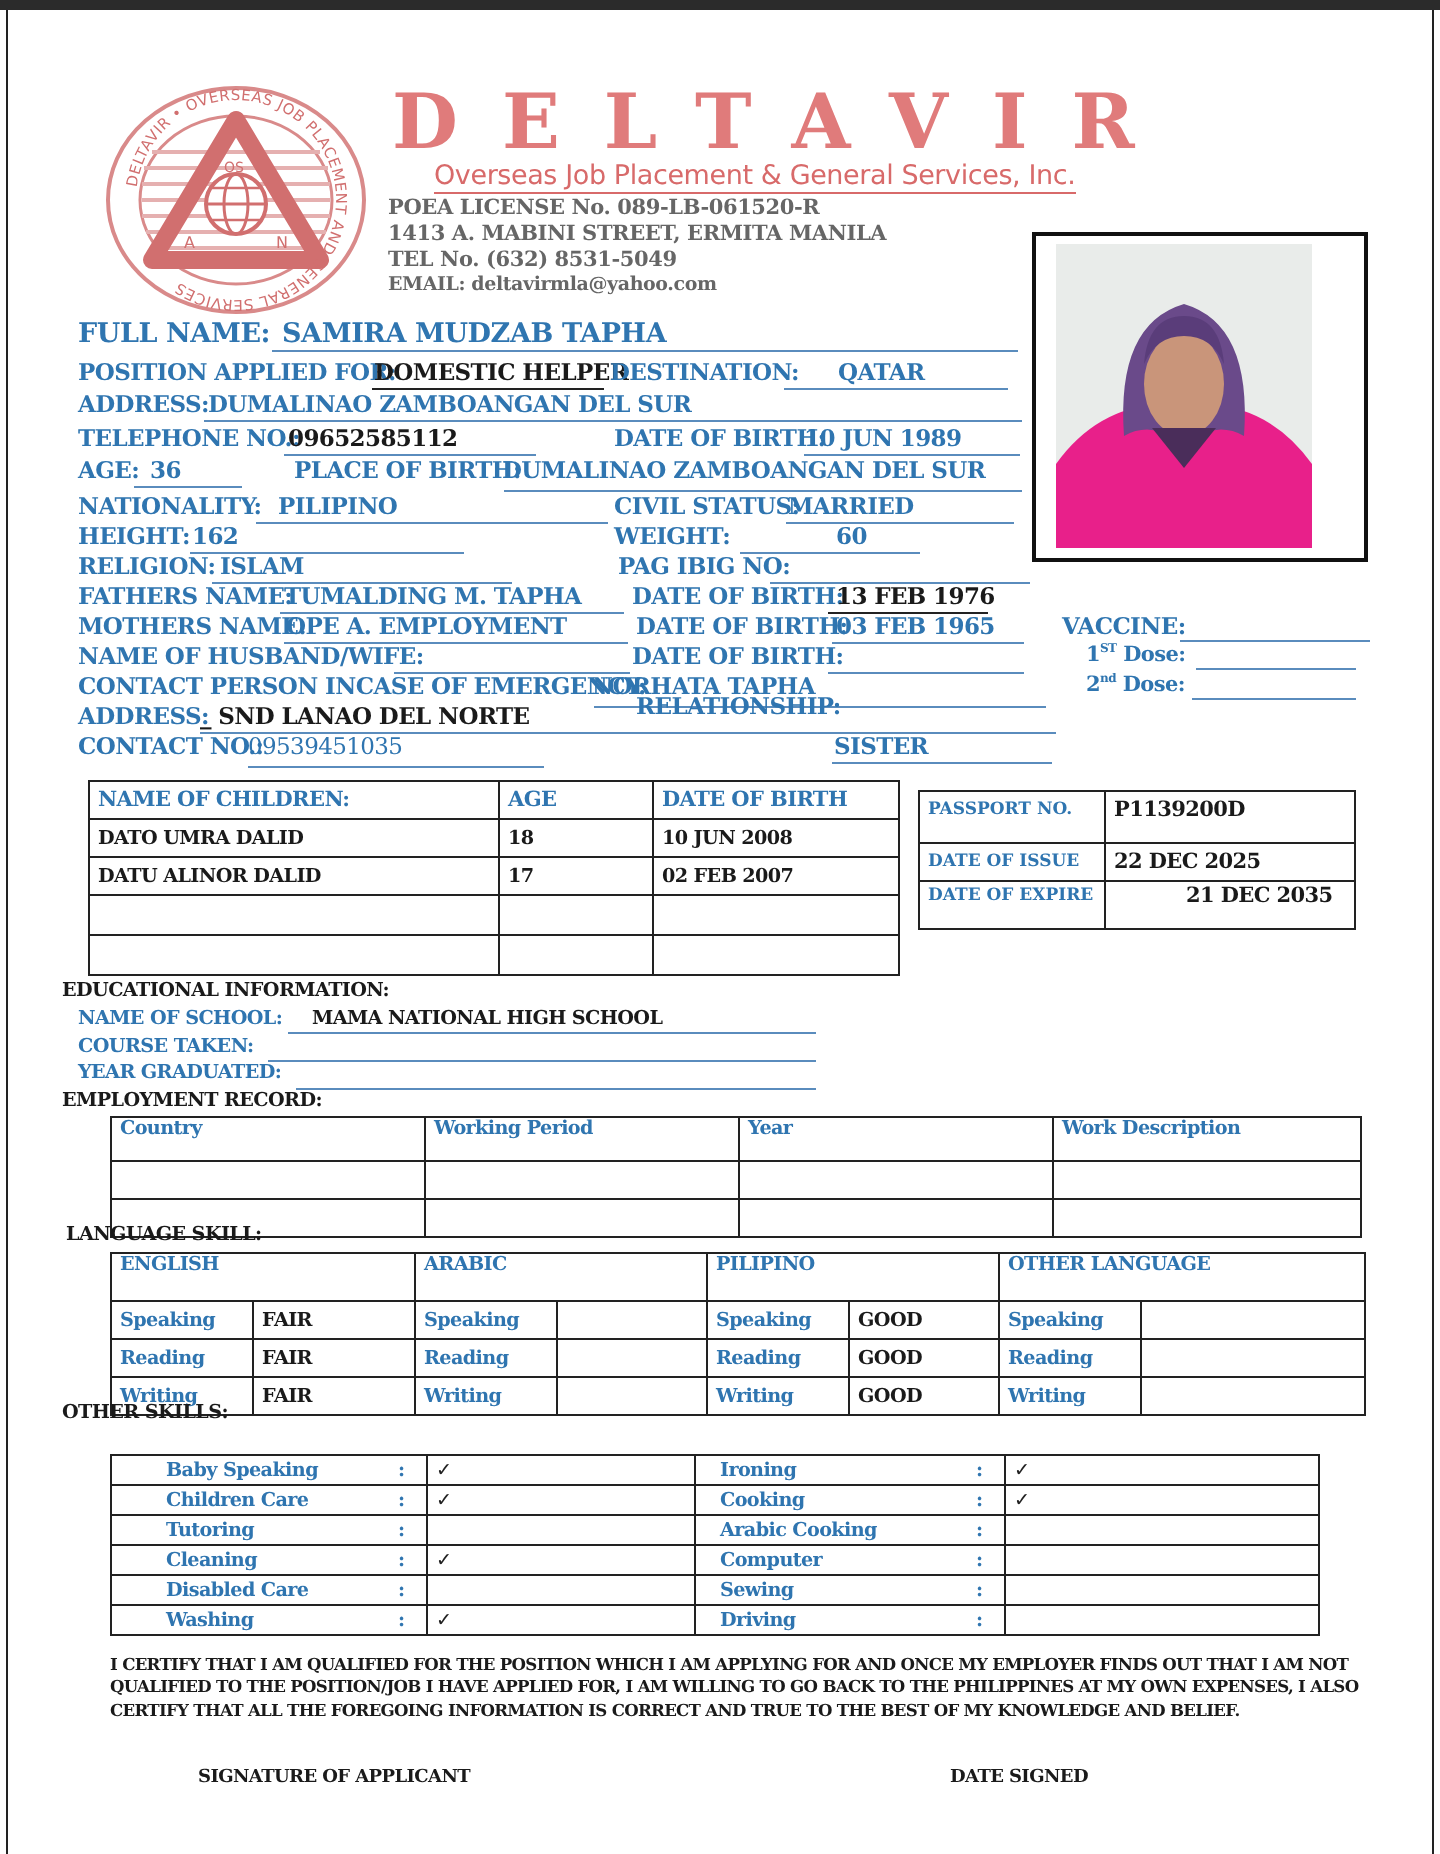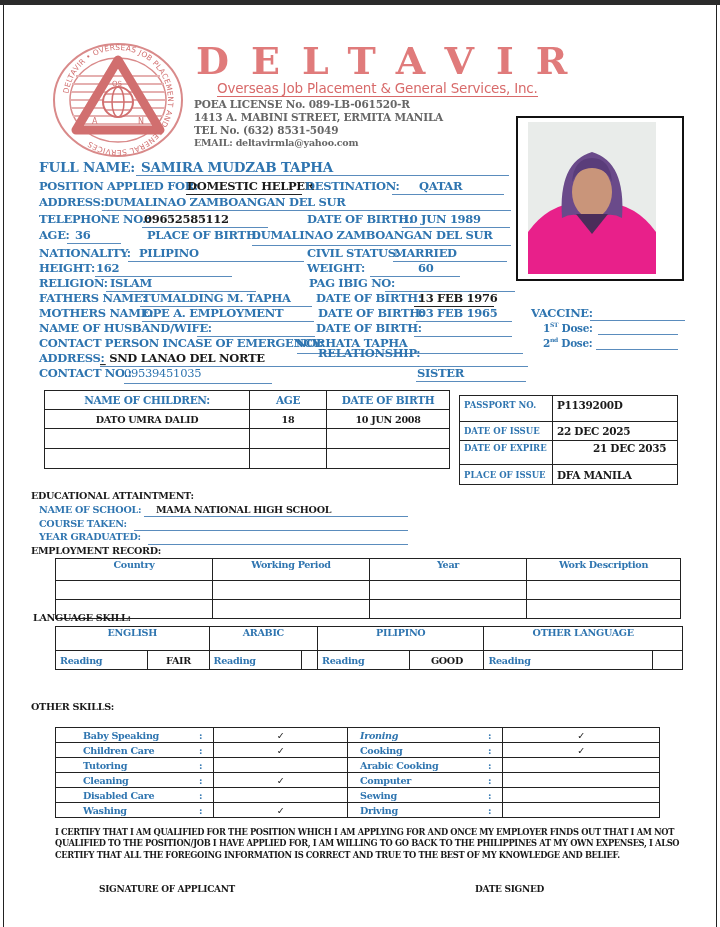--- a/index.html
+++ b/index.html
@@ -24,21 +24,21 @@
   .brand-sub { position:absolute; left:217px; top:80px; font-family:"DejaVu Sans", sans-serif; font-size:13.5px;
                color:#d86a6a; border-bottom:1px solid #d86a6a; padding-bottom:0; letter-spacing:-0.2px; }
   .hinfo { position:absolute; left:194px; font-size:10.5px; color:#666; font-weight:bold; letter-spacing:-0.2px; }
   .hinfo.small { font-size:9.5px; }
 
   .photo-box { position:absolute; left:516px; top:116px; width:168px; height:165px; border:2px solid #111; box-sizing:border-box; }
   .photo { position:absolute; left:528px; top:122px; width:128px; height:152px; overflow:hidden; }
 
   table.grid { position:absolute; border-collapse:collapse; }
   table.grid td { border:1px solid #222; padding:0 4px; height:18px; }
-  .center { text-align:center; }
+  .center { text-align:left; }
 </style>
 </head>
 <body>
 
 <div class="topbar"></div>
 <div class="lborder"></div>
 <div class="rborder"></div>
 
 <svg class="logo" viewBox="0 0 132 116">
   <defs>
@@ -181,20 +181,25 @@
       <tr style="height:19px;">
     <td class="center blue f11" style="width:196px;">NAME OF CHILDREN:</td>
     <td class="center blue f11" style="width:68px;">AGE</td>
     <td class="center blue f11">DATE OF BIRTH</td>
   </tr>
   <tr>
     <td class="center dark f10">DATO UMRA  DALID</td>
     <td class="center dark f10">18</td>
     <td class="center dark f10">10 JUN 2008</td>
   </tr>
+  <tr>
+    <td class="center dark f10">DATU ALINOR DALID</td>
+    <td class="center dark f10">17</td>
+    <td class="center dark f10">02 FEB 2007</td>
+  </tr>
   <tr style="height:20px;">
         <td></td>
         <td></td>
         <td></td>
       </tr>
   <tr style="height:20px;">
         <td></td>
         <td></td>
         <td></td>
       </tr>
@@ -208,28 +213,24 @@
     <td class="dark f11" style="vertical-align:top;padding-top:3px;">P1139200D</td>
   </tr>
   <tr style="height:17px;">
     <td class="blue" style="font-size:8.5px;">DATE OF ISSUE</td>
     <td class="dark f11">22 DEC 2025</td>
   </tr>
   <tr style="height:24px;">
     <td class="blue" style="font-size:8.5px;vertical-align:top;padding-top:2px;">DATE OF EXPIRE</td>
     <td class="dark f11" style="vertical-align:top;padding-top:1px;padding-left:40px;">21 DEC 2035</td>
   </tr>
-  <tr style="height:20px;">
-    <td class="blue" style="font-size:8.5px;">PLACE OF ISSUE</td>
-    <td class="dark f11">DFA MANILA</td>
-  </tr>
 </tbody>
   </table>
 
-<div class="abs dark f10" style="left:31px;top:490px;">EDUCATIONAL ATTAINTMENT:</div>
+<div class="abs dark f10" style="left:31px;top:490px;">EDUCATIONAL INFORMATION:</div>
 <div class="abs blue f10" style="left:39px;top:504px;">NAME OF SCHOOL:</div>
 <div class="abs dark f10" style="left:156px;top:504px;">MAMA NATIONAL HIGH SCHOOL</div>
 <div class="uline" style="left:144px;top:516px;width:264px;"></div>
 <div class="abs blue f10" style="left:39px;top:518px;">COURSE TAKEN:</div>
 <div class="uline" style="left:134px;top:530px;width:274px;"></div>
 <div class="abs blue f10" style="left:39px;top:531px;">YEAR GRADUATED:</div>
 <div class="uline" style="left:148px;top:544px;width:260px;"></div>
 
 <div class="abs dark f10" style="left:31px;top:545px;">EMPLOYMENT RECORD:</div>
 <table class="grid" style="left:55px;top:558px;width:626px;">
@@ -258,40 +259,60 @@
 <div class="abs dark f10" style="left:33px;top:612px;">LANGUAGE SKILL:</div>
 <table class="grid" style="left:55px;top:626px;width:628px;">
   <tbody>
       <tr style="height:24px;">
     <td colspan="2" class="center blue f10" style="vertical-align:top;">ENGLISH</td>
     <td colspan="2" class="center blue f10" style="vertical-align:top;">ARABIC</td>
     <td colspan="2" class="center blue f10" style="vertical-align:top;">PILIPINO</td>
     <td colspan="2" class="center blue f10" style="vertical-align:top;">OTHER LANGUAGE</td>
   </tr>
   <tr style="height:16px;">
+    <td class="blue f10" style="width:62px;border-bottom:none;">Speaking</td>
+    <td class="center dark f10" style="width:72px;">FAIR</td>
+    <td class="blue f10" style="width:62px;">Speaking</td>
+    <td class="center dark f10" style="width:66px;"></td>
+    <td class="blue f10" style="width:62px;">Speaking</td>
+    <td class="center dark f10" style="width:66px;">GOOD</td>
+    <td class="blue f10" style="width:62px;">Speaking</td>
+    <td class="center dark f10"></td>
+  </tr>
+  <tr style="height:16px;">
     <td class="blue f10">Reading</td>
     <td class="center dark f10">FAIR</td>
     <td class="blue f10">Reading</td>
     <td class="center dark f10"></td>
     <td class="blue f10">Reading</td>
     <td class="center dark f10">GOOD</td>
     <td class="blue f10">Reading</td>
     <td class="center dark f10"></td>
   </tr>
+  <tr style="height:16px;">
+    <td class="blue f10">Writing</td>
+    <td class="center dark f10">FAIR</td>
+    <td class="blue f10">Writing</td>
+    <td class="center dark f10"></td>
+    <td class="blue f10">Writing</td>
+    <td class="center dark f10">GOOD</td>
+    <td class="blue f10">Writing</td>
+    <td class="center dark f10"></td>
+  </tr>
 </tbody>
   </table>
 
 <div class="abs dark f10" style="left:31px;top:701px;">OTHER SKILLS:</div>
 <table class="grid" id="skills-table" style="left:55px;top:727px;width:605px;">
   <tbody id="skills-body">
       <tr style="height: 14px;">
         <td class="blue f10" style="width:108px;border-right:none;padding-left:27px;height:14px;padding-top:0;padding-bottom:0;line-height:13px;">Baby Speaking</td>
         <td class="blue f10" style="width:10px;border-left:none;height:14px;padding-top:0;padding-bottom:0;line-height:13px;">:</td>
         <td class="center f10" style="width: 125px; height: 14px; padding-top: 0px; padding-bottom: 0px; line-height: 13px; color: rgb(34, 34, 34);">✓</td>
-        <td class="blue f10" style="width:120px;border-right:none;padding-left:12px;height:14px;padding-top:0;padding-bottom:0;line-height:13px;font-style:italic;">Ironing</td>
+        <td class="blue f10" style="width:120px;border-right:none;padding-left:12px;height:14px;padding-top:0;padding-bottom:0;line-height:13px;">Ironing</td>
         <td class="blue f10" style="width:10px;border-left:none;height:14px;padding-top:0;padding-bottom:0;line-height:13px;">:</td>
         <td class="center f10" style="height: 14px; padding-top: 0px; padding-bottom: 0px; line-height: 13px; color: rgb(34, 34, 34);">✓</td>
       </tr>
       <tr style="height: 14px;">
         <td class="blue f10" style="width:108px;border-right:none;padding-left:27px;height:14px;padding-top:0;padding-bottom:0;line-height:13px;">Children Care</td>
         <td class="blue f10" style="width:10px;border-left:none;height:14px;padding-top:0;padding-bottom:0;line-height:13px;">:</td>
         <td class="center f10" style="width: 125px; height: 14px; padding-top: 0px; padding-bottom: 0px; line-height: 13px; color: rgb(34, 34, 34);">✓</td>
         <td class="blue f10" style="width:120px;border-right:none;padding-left:12px;height:14px;padding-top:0;padding-bottom:0;line-height:13px;">Cooking</td>
         <td class="blue f10" style="width:10px;border-left:none;height:14px;padding-top:0;padding-bottom:0;line-height:13px;">:</td>
         <td class="center f10" style="height: 14px; padding-top: 0px; padding-bottom: 0px; line-height: 13px; color: rgb(34, 34, 34);">✓</td>

